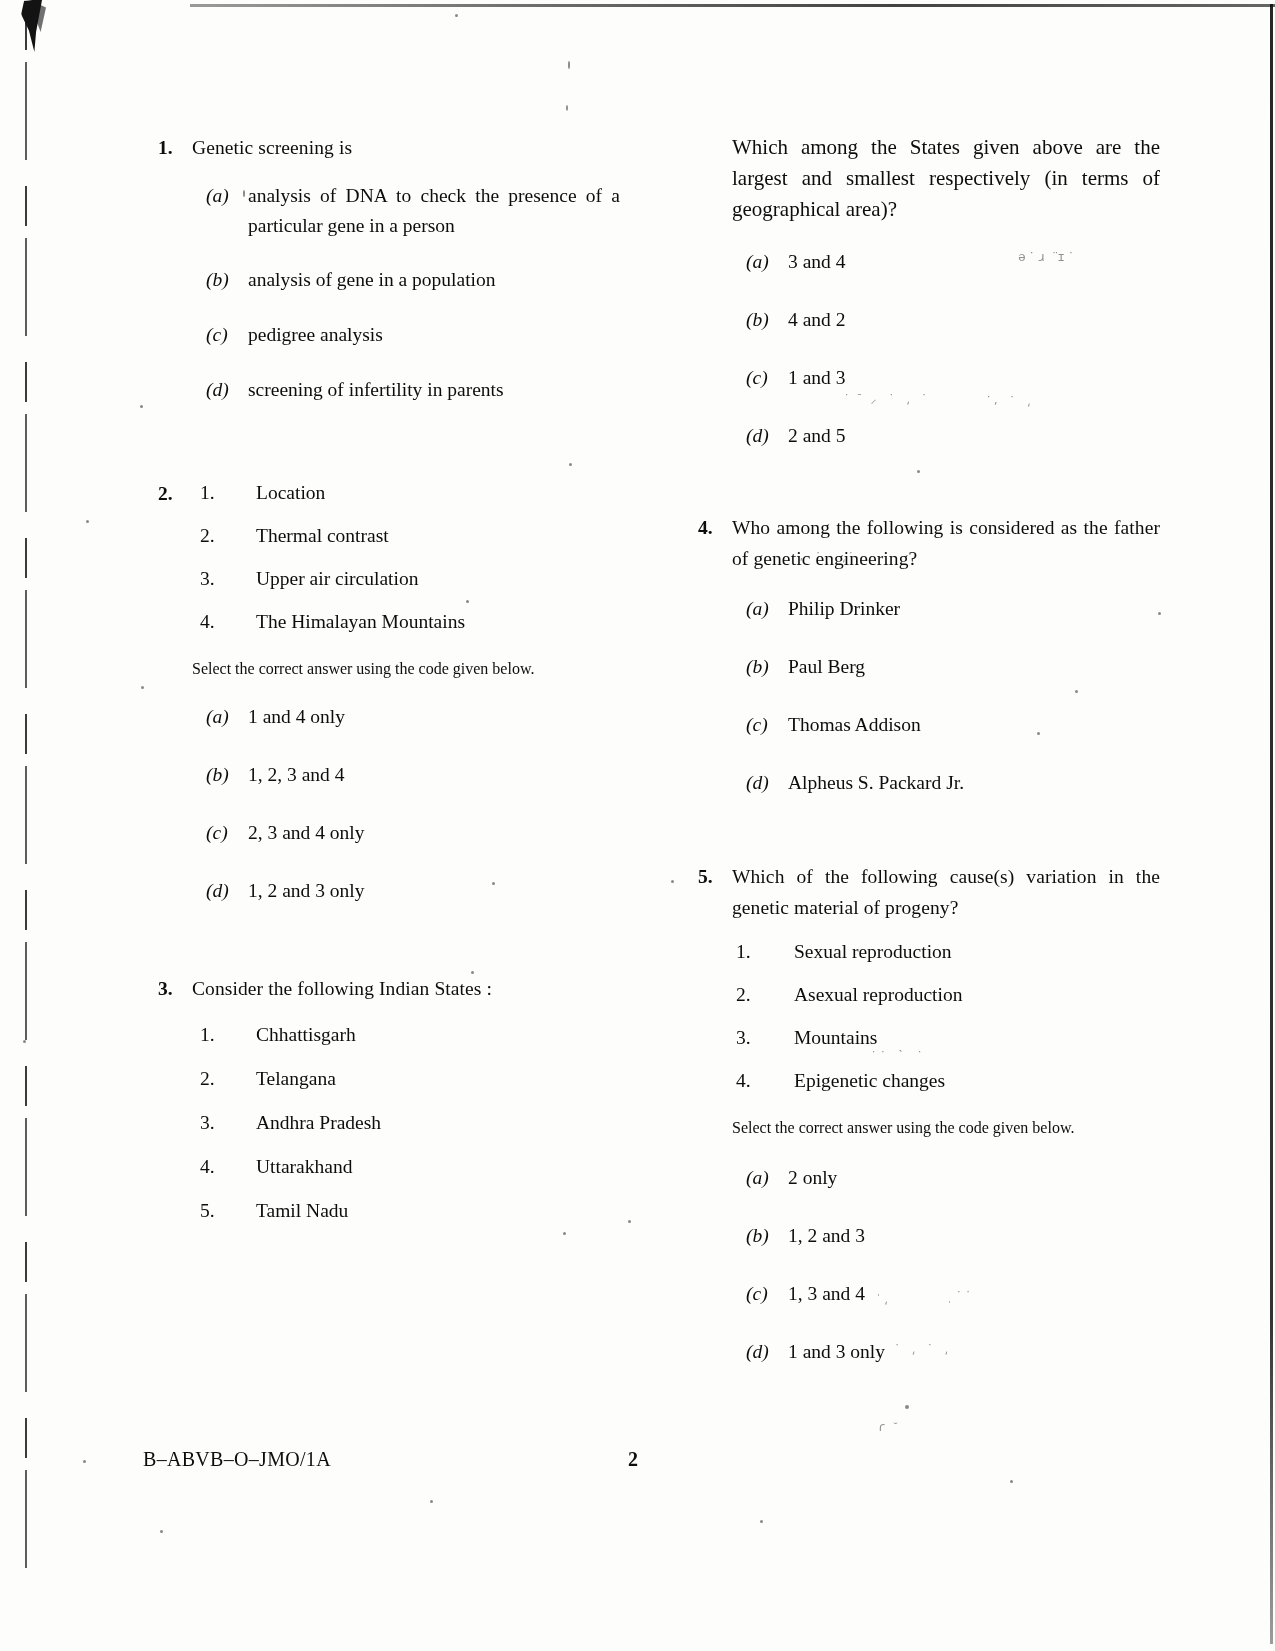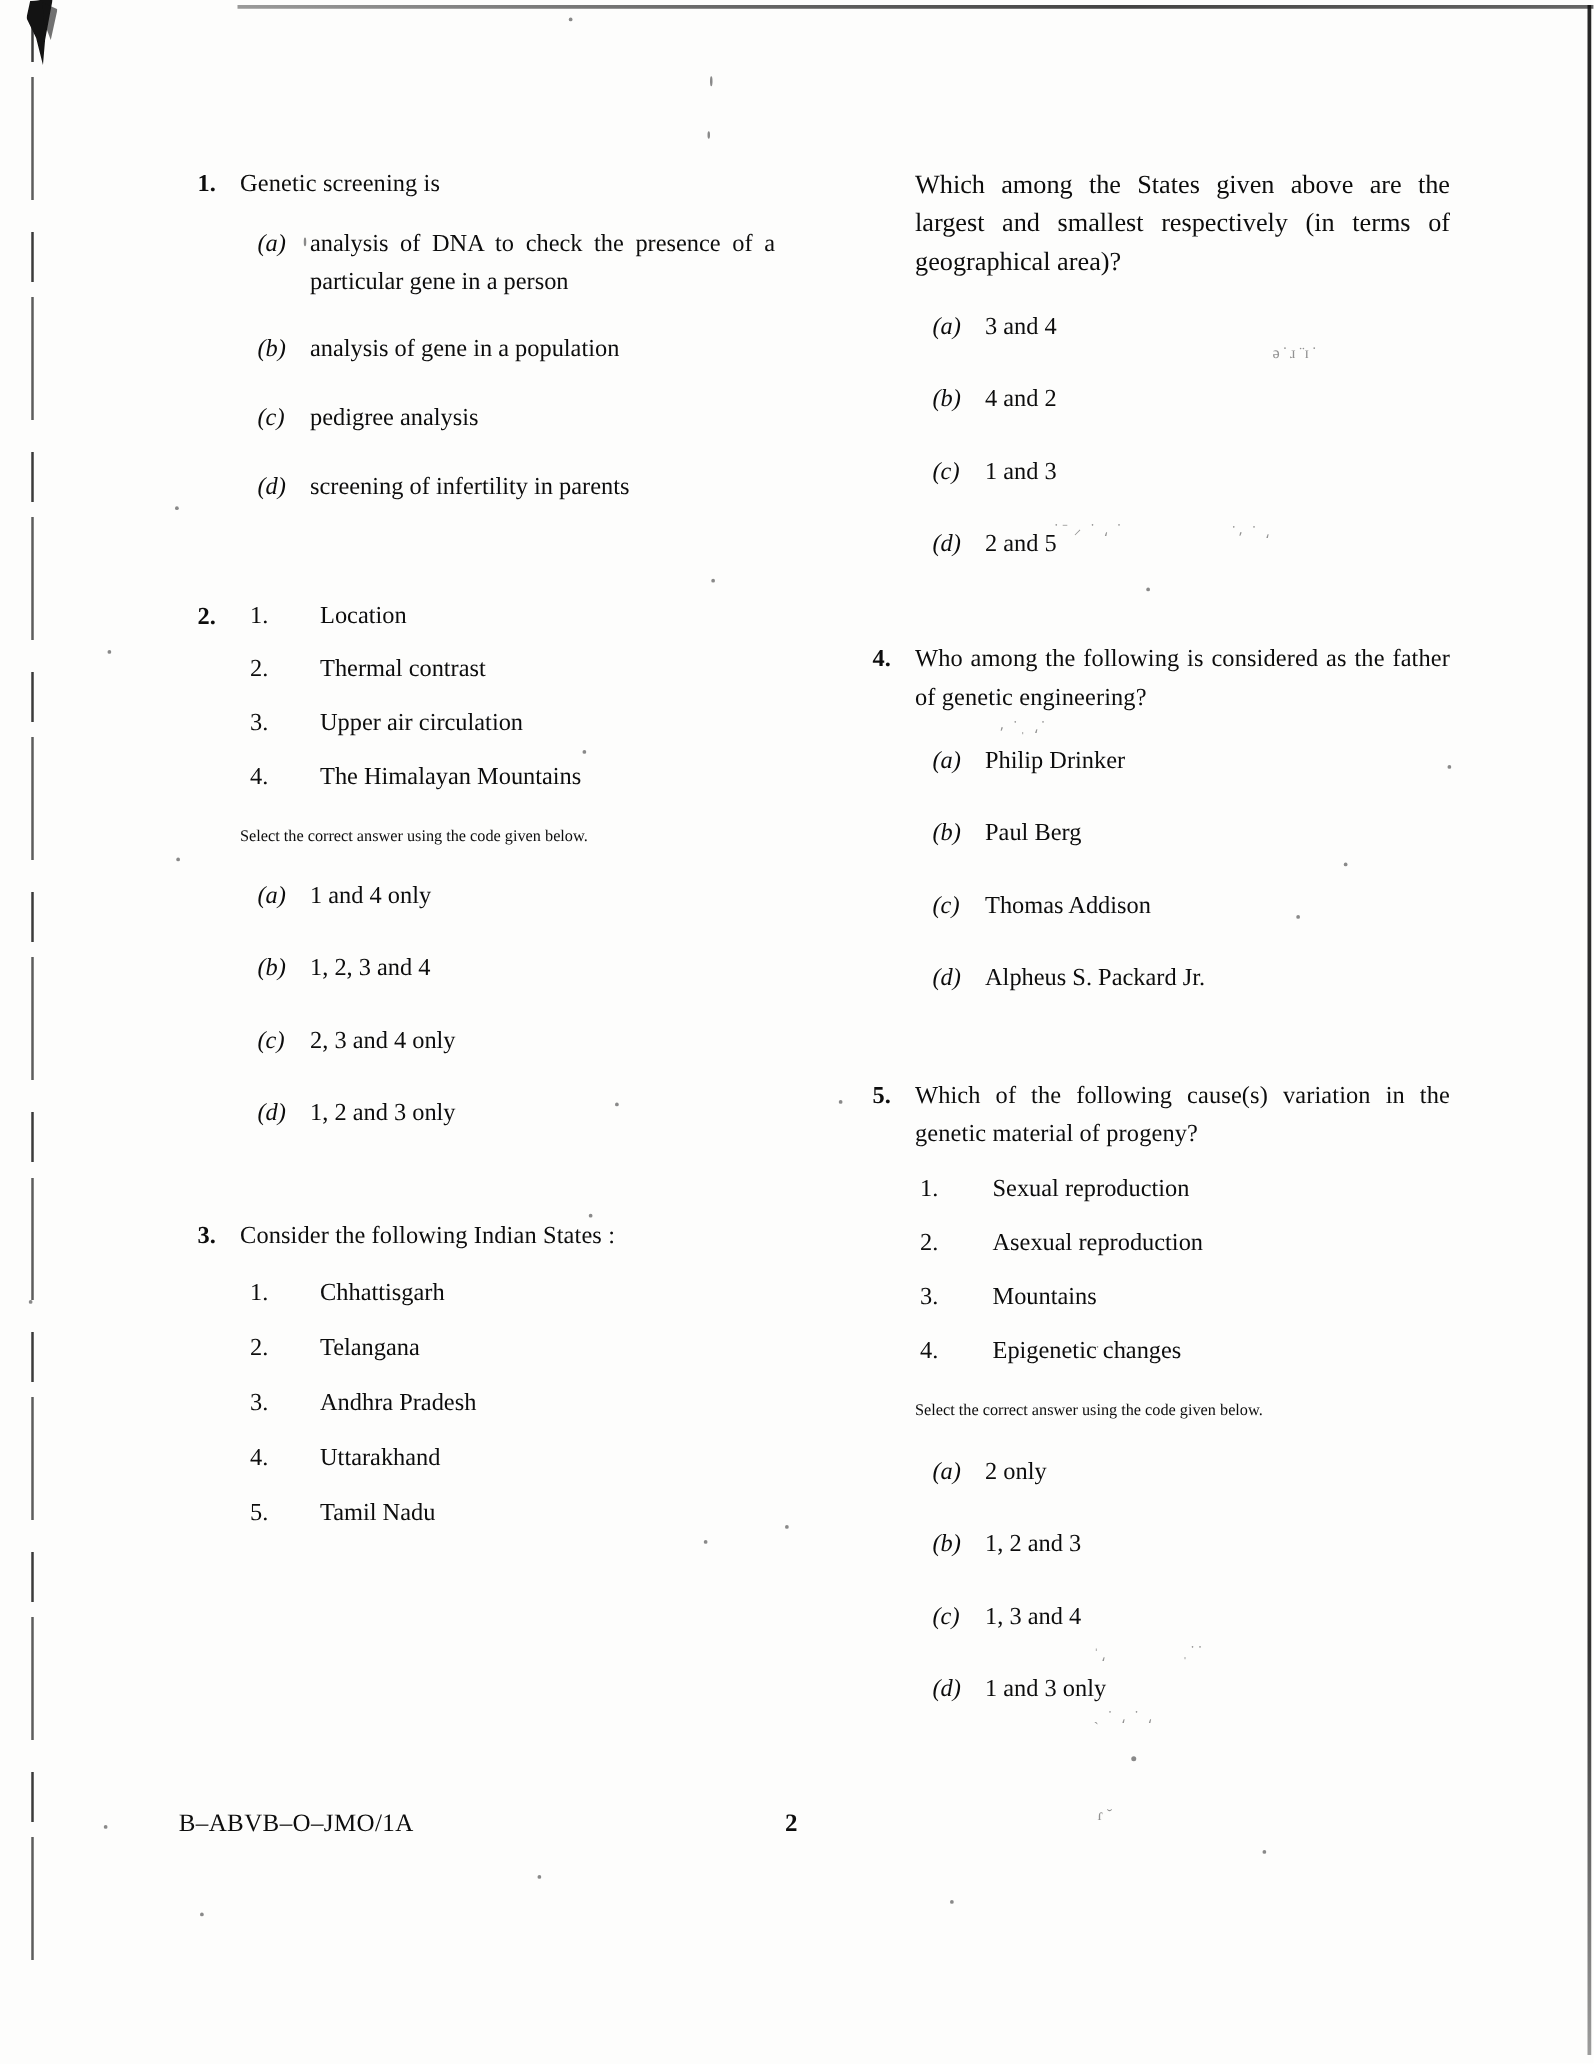--- a/index.html
+++ b/index.html
@@ -70,25 +70,24 @@
   .speck {
     position: absolute;
     background: #2a2a2a;
     border-radius: 50%;
     opacity: .55;
   }
   .smudge {
     position: absolute;
     color: #3a3a3a;
     font-size: 11px;
-    font-family: Liberation Serif, serif;
+    font-family: Liberation Mono, monospace;
     opacity: .55;
     letter-spacing: 2px;
     white-space: nowrap;
-    margin-top: 24px;
   }
 
   
   .col {
     position: absolute;
     top: 132px;
     width: 470px;
   }
   .col-left  { left: 150px; }
   .col-right { left: 690px; }
@@ -136,21 +135,21 @@
   .sub-num {
     position: absolute;
     left: 50px;
     top: 0;
     font-size: 19.5px;
   }
 
   
   .select-note {
     padding-left: 42px;
-    font-size: 13px;
+    font-size: 16px;
     line-height: 31px;
     margin-top: 16px;
     text-align: justify;
     text-justify: inter-word;
   }
 
   
   .opts { margin-top: 18px; }
   .opt {
     position: relative;

